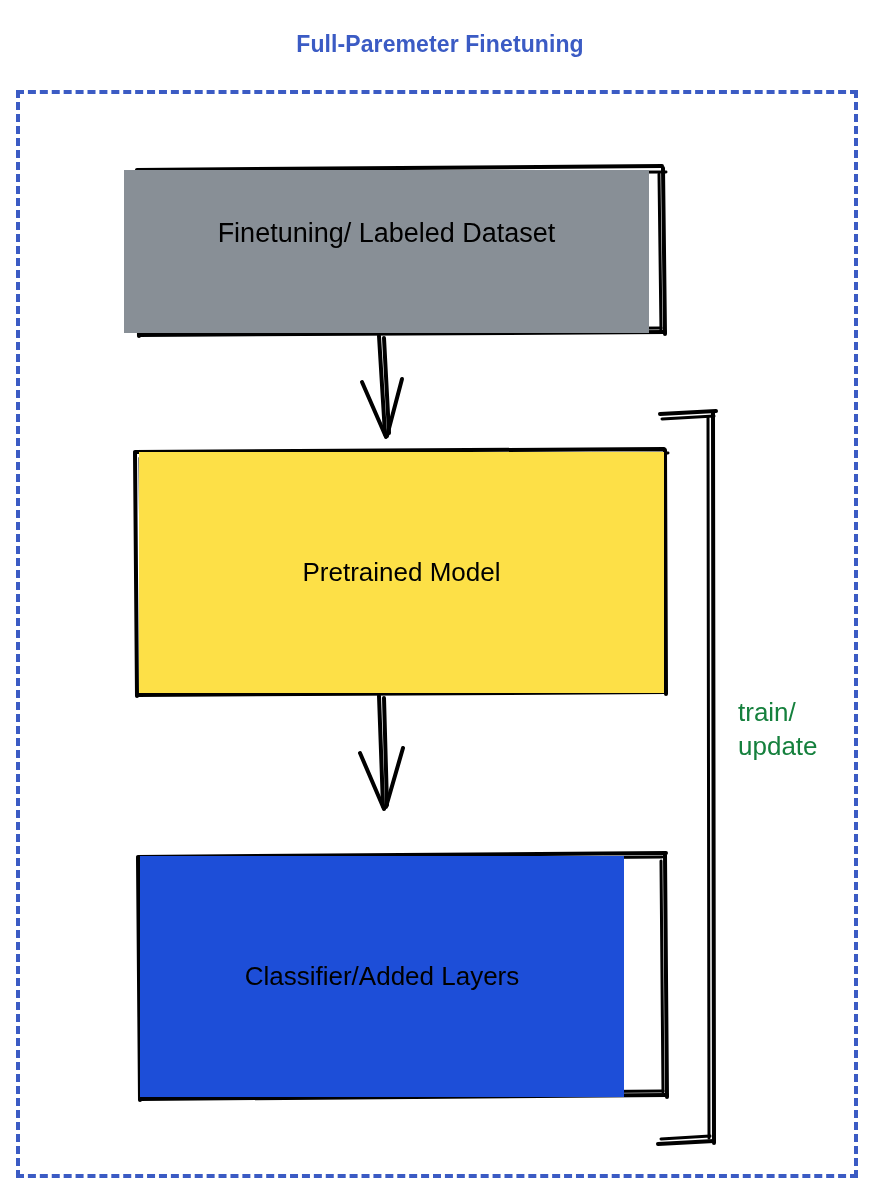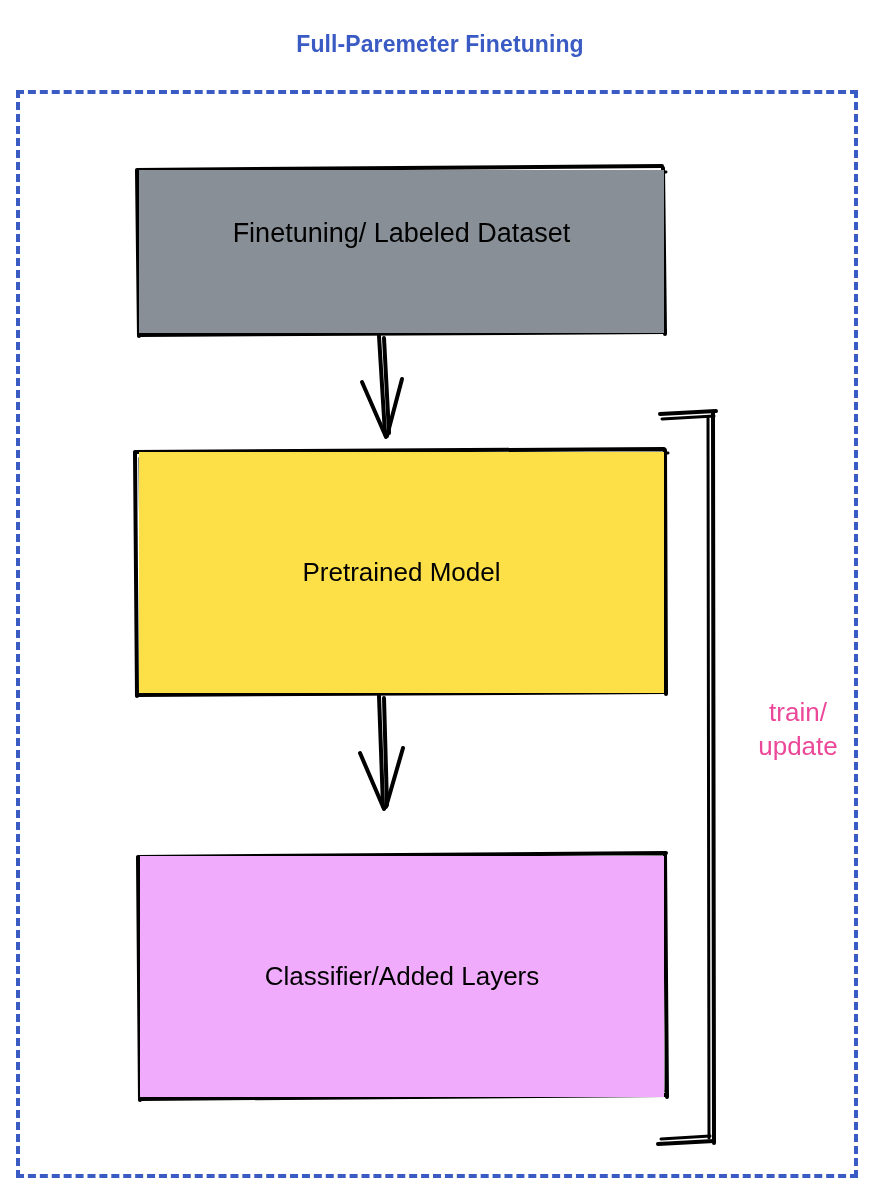--- a/index.html
+++ b/index.html
@@ -68,21 +68,21 @@
   .node .node-label {
     color: #000000;
     font-size: 26px;
     font-weight: 400;
     line-height: 1.15;
     white-space: nowrap;
     text-align: center;
   }
 
   #node-dataset {
-    left: 139px;
+    left: 124px;
     top: 170px;
     width: 525px;
     height: 163px;
     background: #888f96;
     align-items: flex-start;
     padding-top: 48px;
   }
   #node-dataset .node-label { font-size: 27px; }
 
   #node-pretrained {
@@ -90,36 +90,36 @@
     top: 452px;
     width: 525px;
     height: 241px;
     background: #fde047;
     align-items: center;
   }
 
   #node-classifier {
     left: 140px;
     top: 856px;
-    width: 524px;
+    width: 484px;
     height: 241px;
-    background: #f0abfc;
+    background: #1d4ed8;
     align-items: center;
   }
 
   
   .feedback-label {
     position: absolute;
     left: 738px;
     top: 695px;
     width: 120px;
-    color: #ec4899;
+    color: #15803d;
     font-size: 26px;
     line-height: 1.32;
-    text-align: center;
+    text-align: left;
     white-space: pre-line;
   }
 </style>
 </head>
 <body>
 
 <div id="diagram-root">
 
   <div class="diagram-title">Full-Paremeter Finetuning</div>
 

